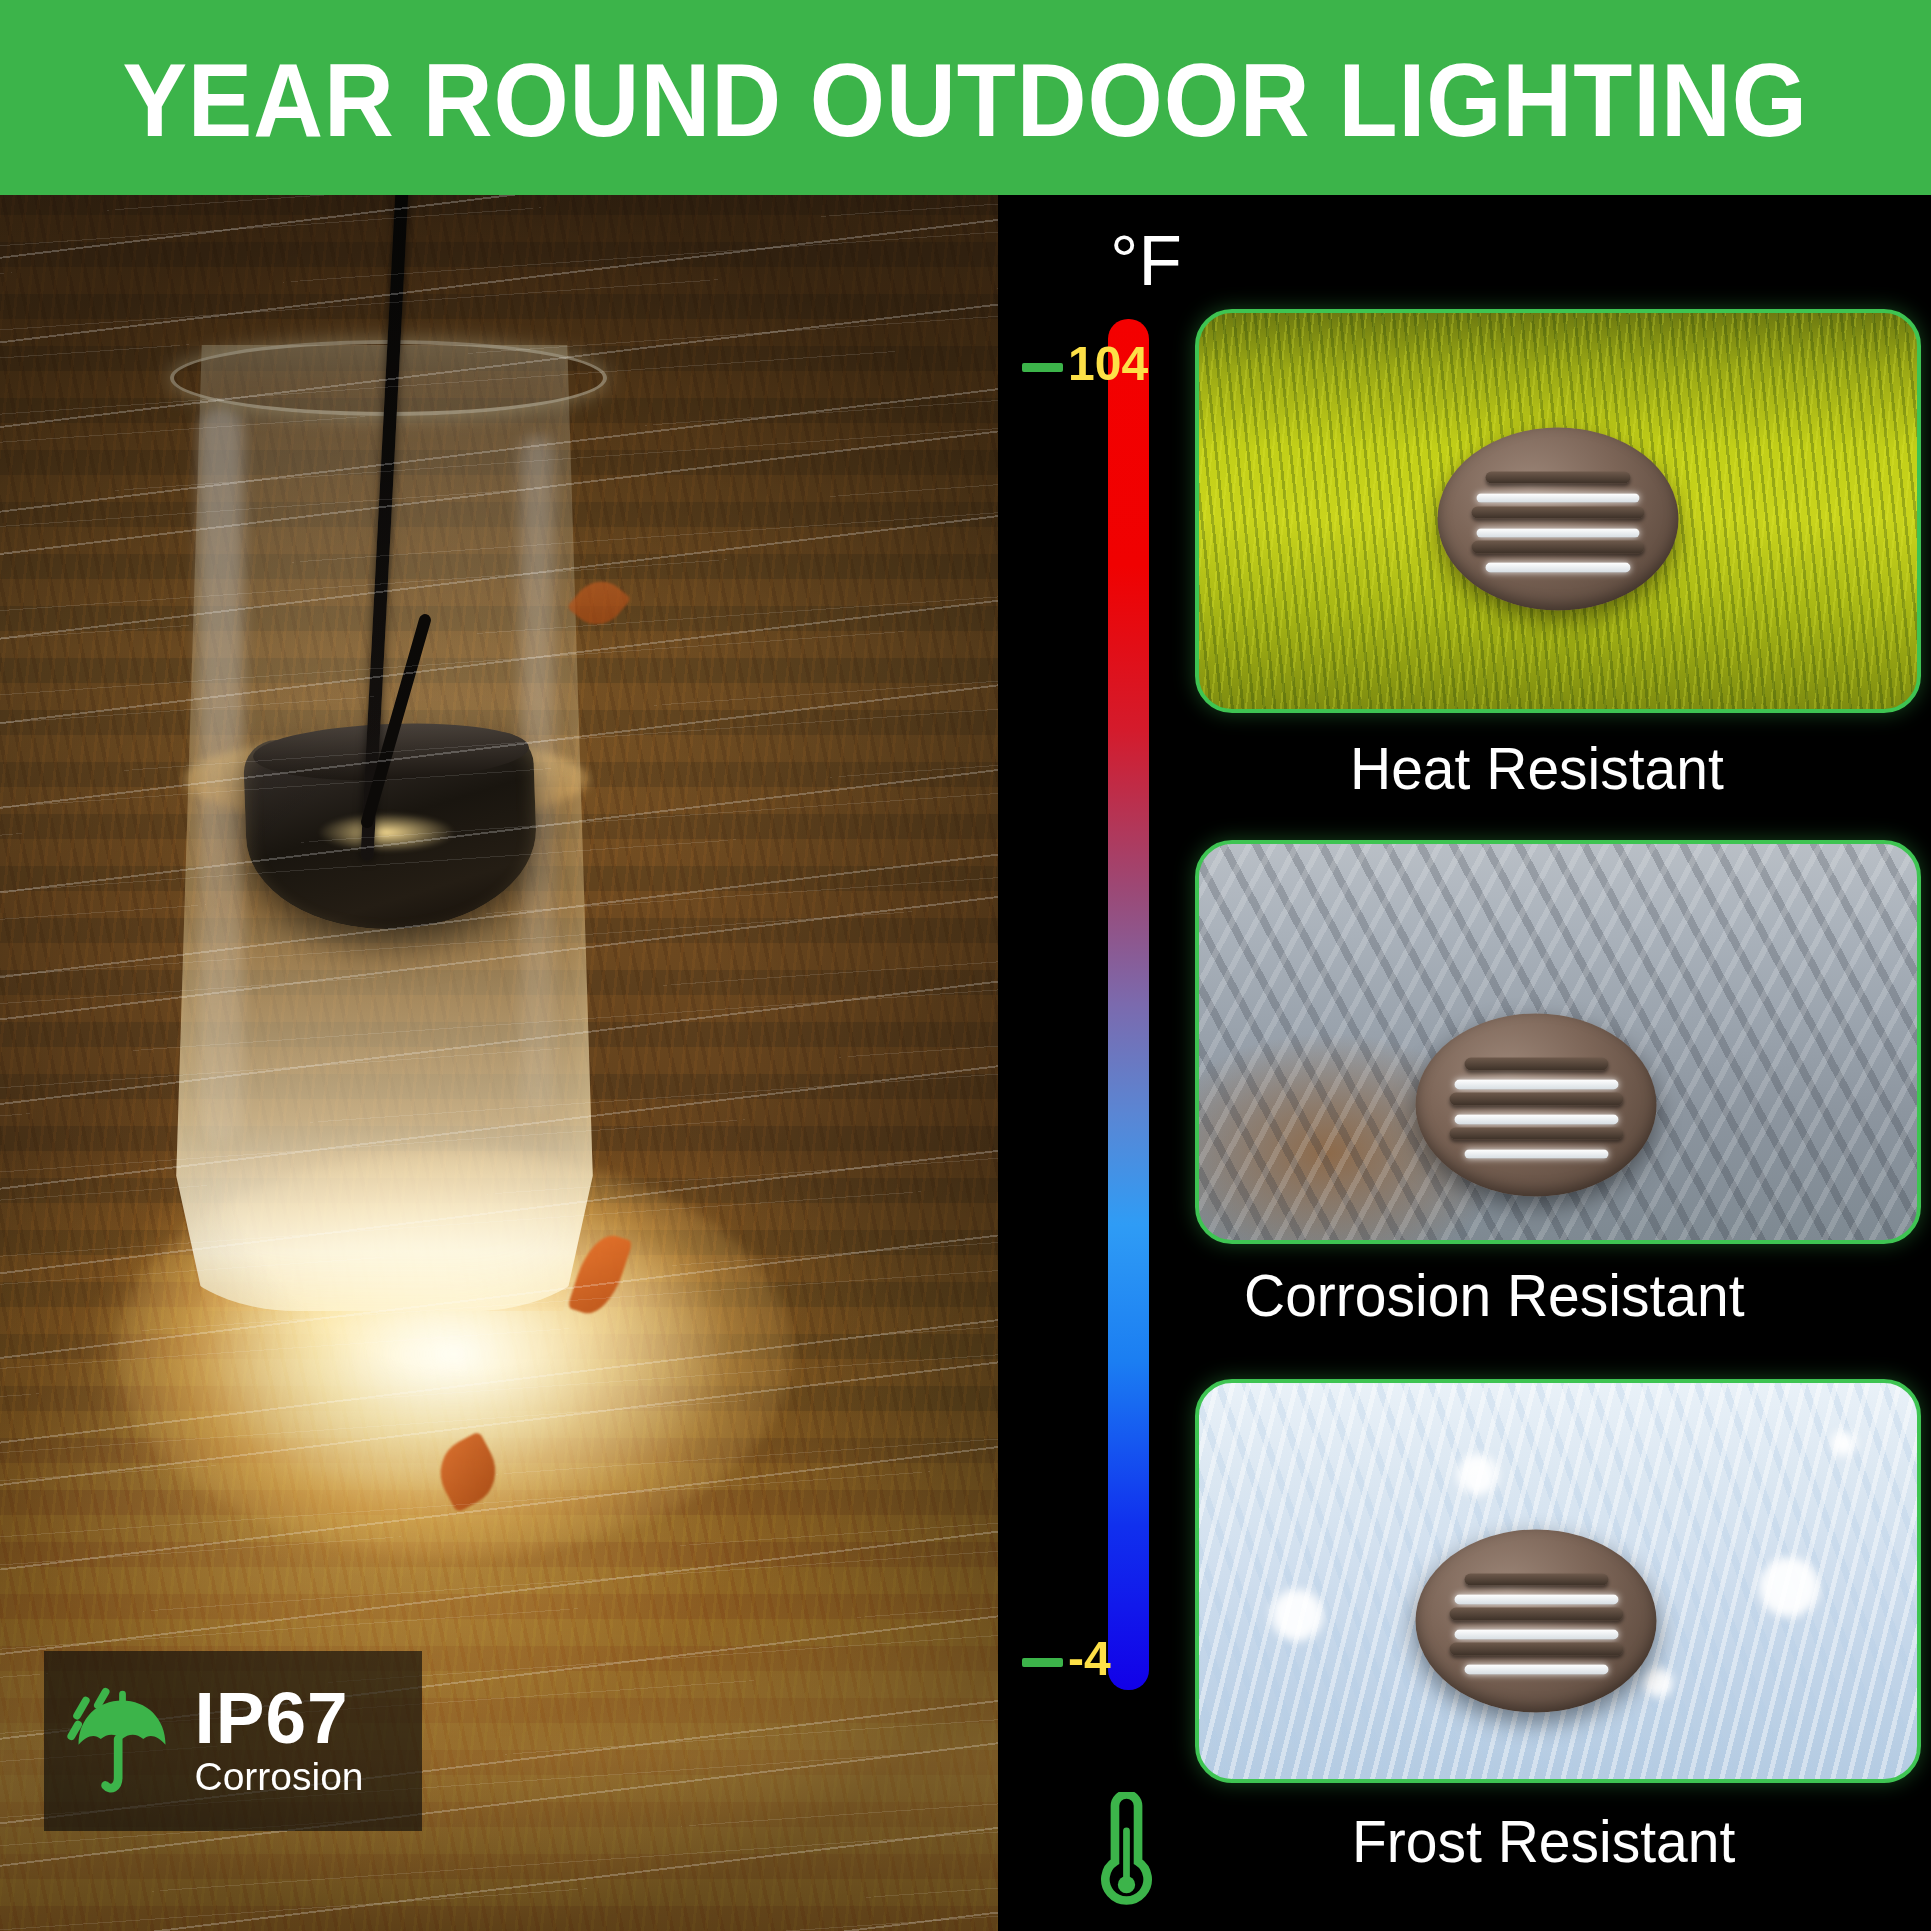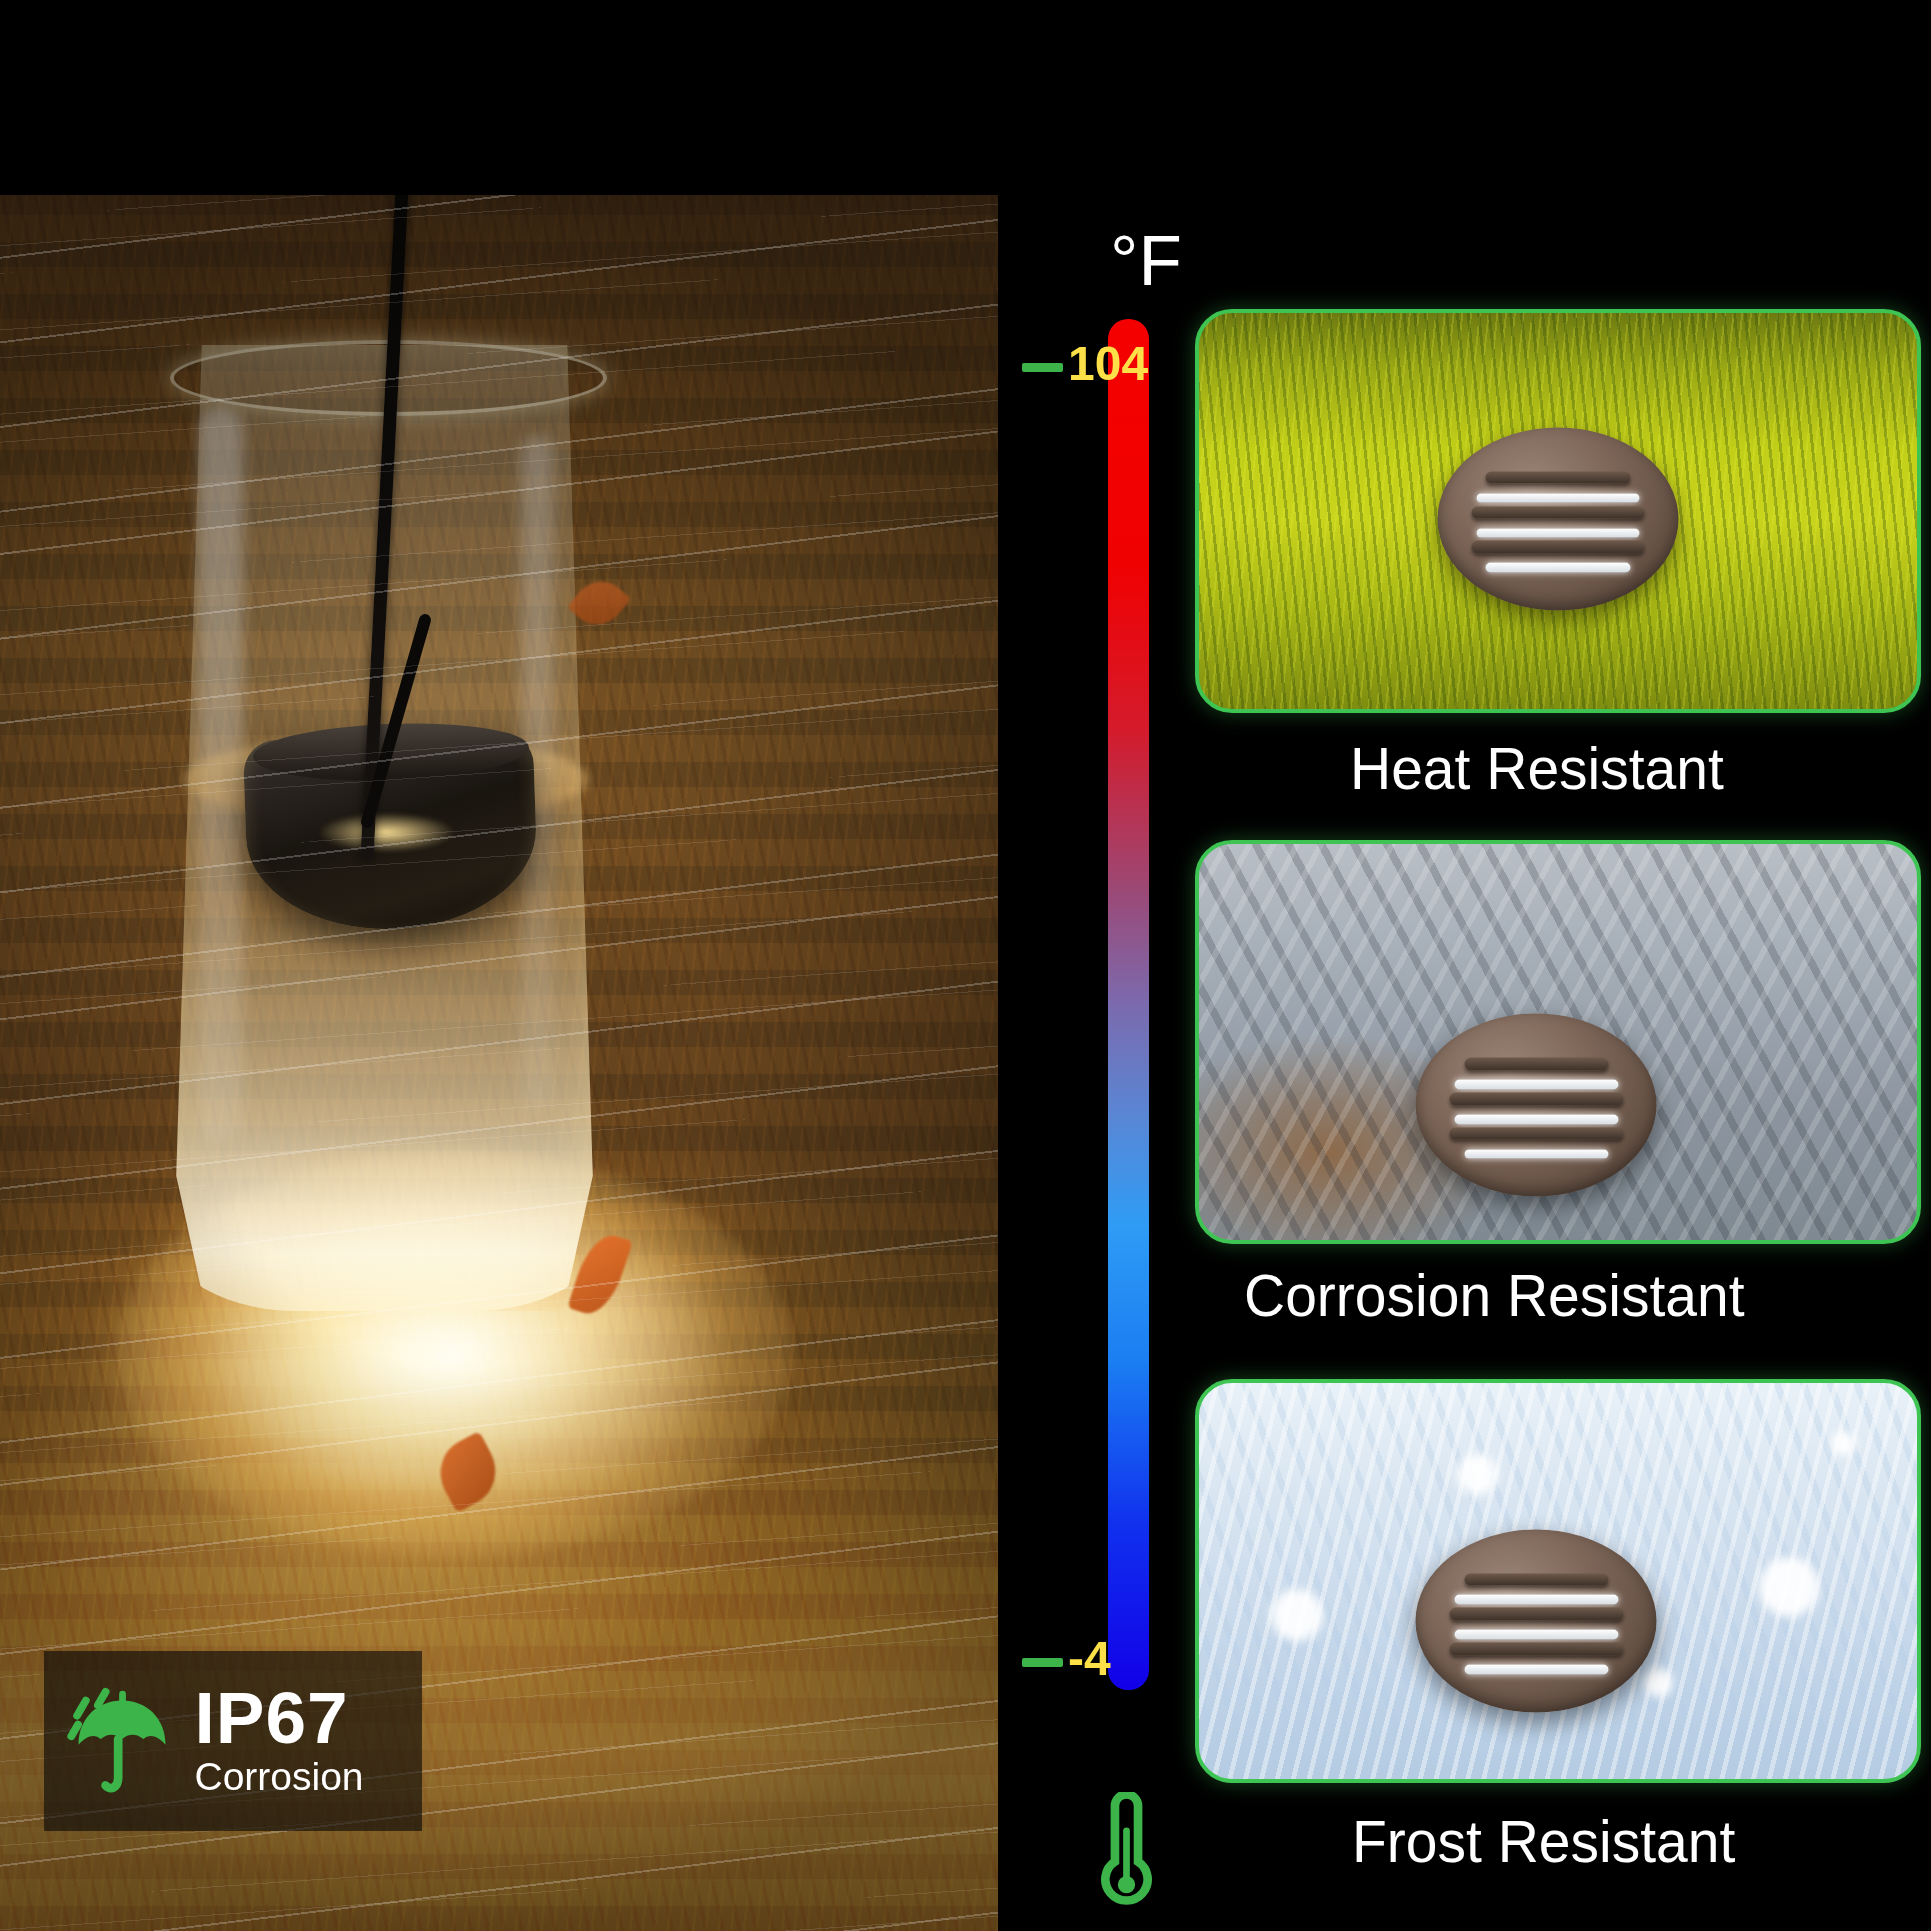--- a/index.html
+++ b/index.html
@@ -264,20 +264,23 @@
     white-space:nowrap;
     transform:scaleX(0.95);
     transform-origin:left center;
   }
 </style>
 </head>
 <body>
 
 <div class="stage">
 
+  <div class="banner">
+    <div class="banner-title">YEAR ROUND OUTDOOR LIGHTING</div>
+  </div>
 
   <div class="hero">
     <div class="hero-tex"></div>
 
     <div class="glowpool"></div>
 
     <div class="glass"></div>
     <div class="glass-hl"></div>
     <div class="glass-hl2"></div>
     <div class="waterline"></div>

